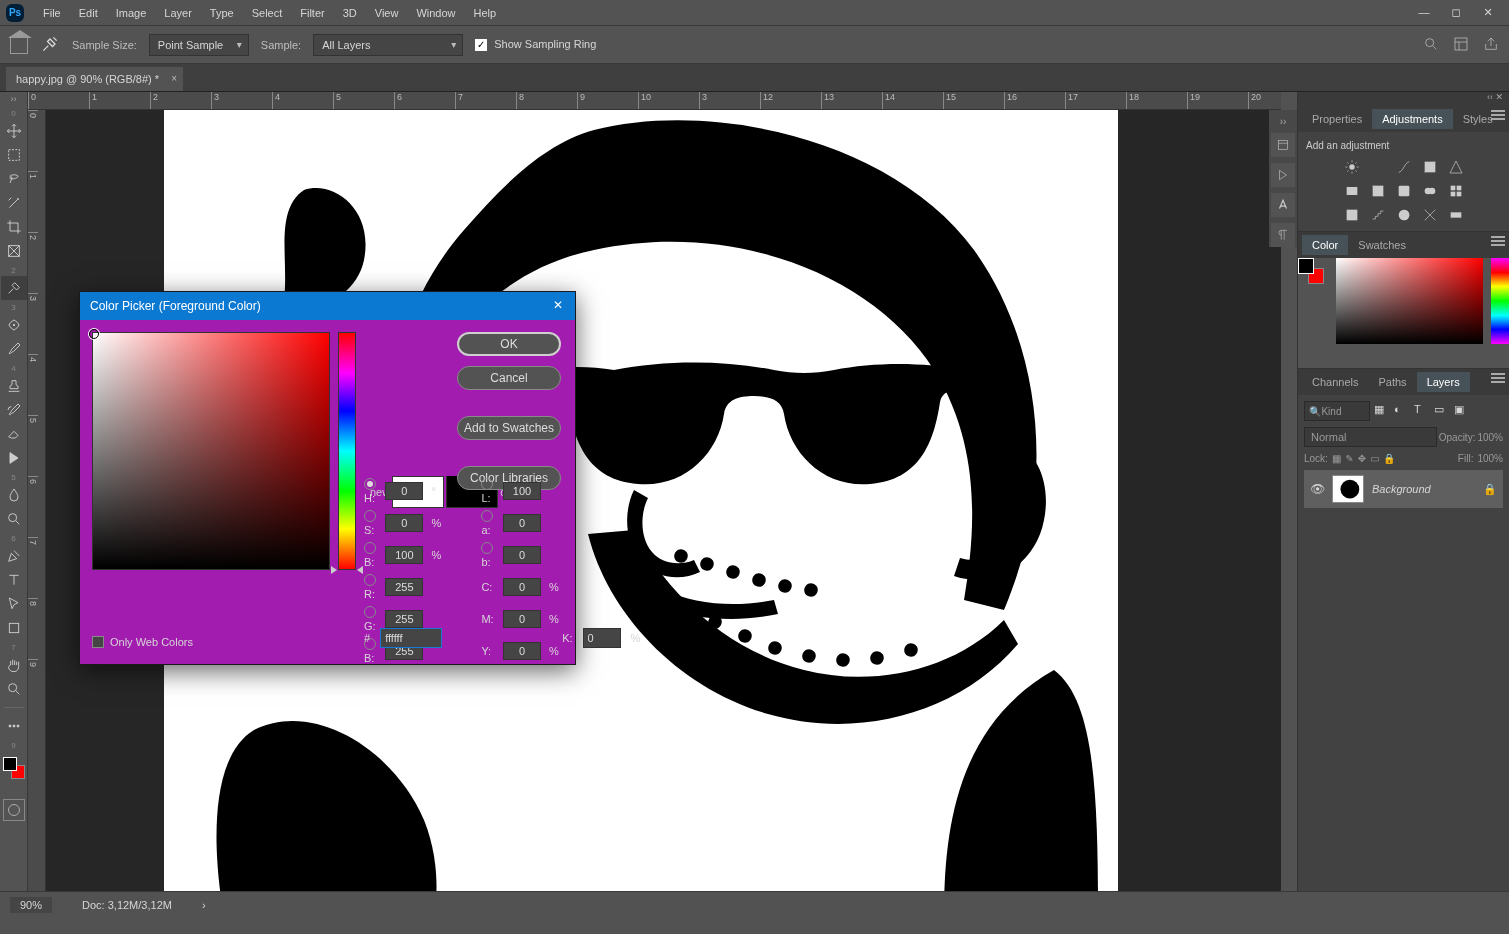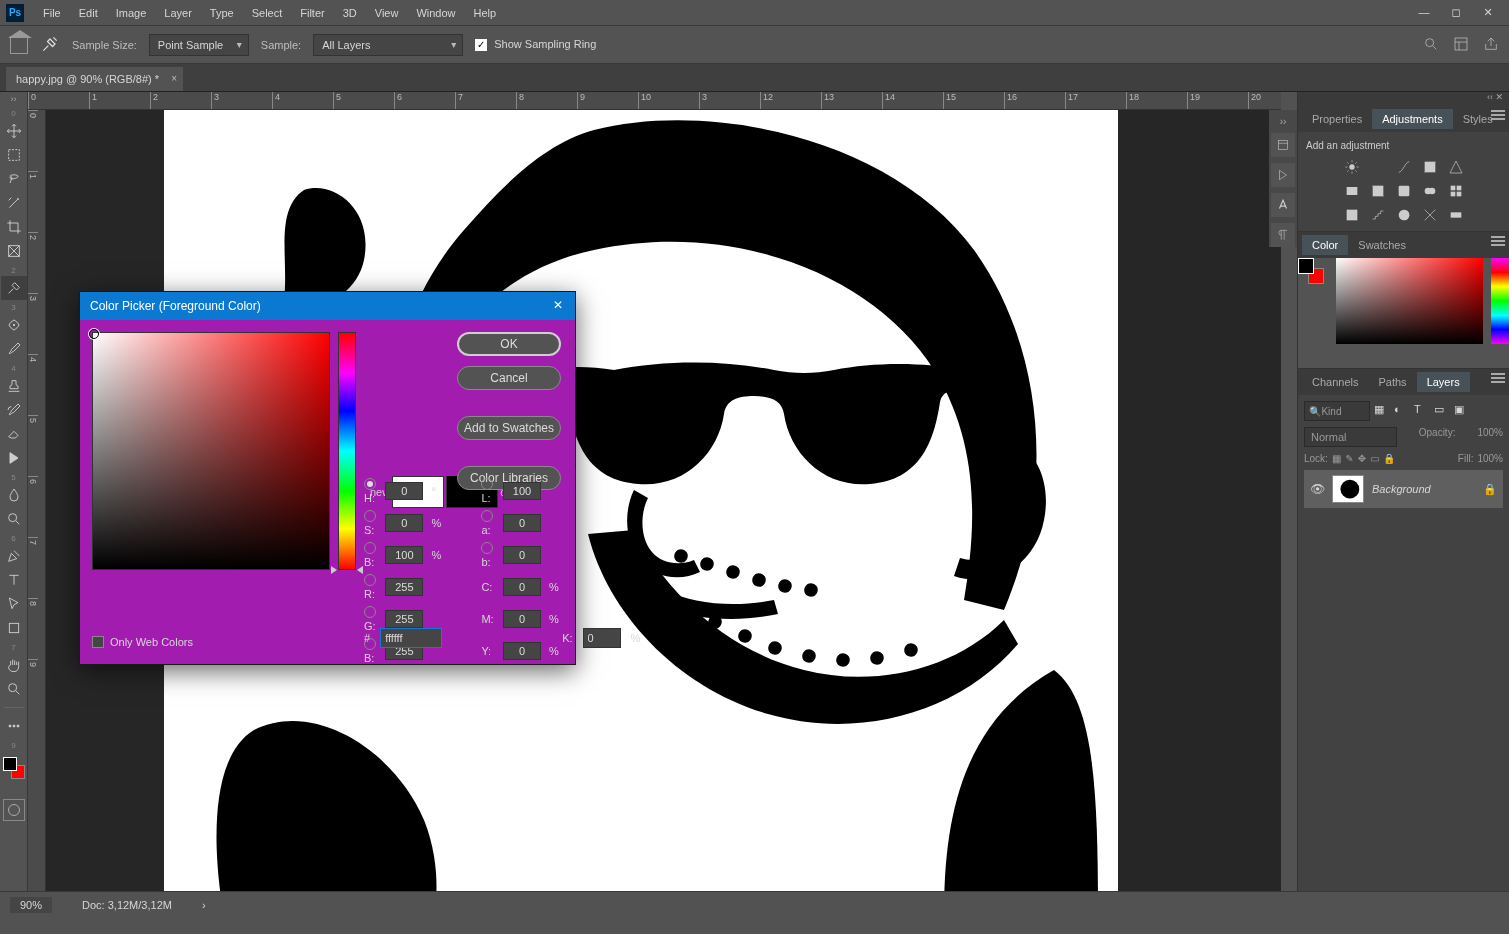--- a/index.html
+++ b/index.html
@@ -9,21 +9,21 @@
   color: #d6d6d6;
   background: #525252;
   width: 1509px; height: 934px;
   overflow: hidden;
   position: relative;
 }
 .menubar {
   height: 26px; background: #535353; border-bottom:1px solid #383838;
   display:flex; align-items:center; padding:0 6px;
 }
-.ps-logo { width:18px;height:18px;background:#001e36;color:#31a8ff;display:flex;align-items:center;justify-content:center;font-weight:bold;font-size:10px;border-radius:0;margin-right:10px;}
+.ps-logo { width:18px;height:18px;background:#001e36;color:#31a8ff;display:flex;align-items:center;justify-content:center;font-weight:bold;font-size:10px;border-radius:6px;margin-right:10px;}
 .menubar .mi { padding:4px 9px; cursor:default; }
 .win-ctrl { margin-left:auto; display:flex; gap:18px; padding-right:8px;}
 .win-ctrl span { width:14px; text-align:center; cursor:default;}
 .optbar {
   height:38px; background:#535353; border-bottom:1px solid #383838;
   display:flex; align-items:center; padding:0 10px; gap:12px;
 }
 .home-ic{width:18px;height:18px;border:1px solid #999; position:relative;}
 .home-ic::before{content:"";position:absolute;left:-3px;top:-7px;border-left:12px solid transparent;border-right:12px solid transparent;border-bottom:8px solid #999;}
 .eyedrop-ic svg{width:20px;height:20px;}
@@ -81,21 +81,21 @@
 .color-panel .field{position:absolute;left:38px;top:0;right:26px;height:86px;background:linear-gradient(to bottom,rgba(0,0,0,0),#000),linear-gradient(to right,#fff,#ff0000);}
 .color-panel .hue{position:absolute;right:0;top:0;width:18px;height:86px;background:linear-gradient(to bottom,#ff00ff,#ff0000 17%,#ffff00 33%,#00ff00 50%,#00ffff 67%,#0000ff 83%,#ff00ff);}
 .adj-body{padding:8px;display:flex;flex-direction:column;gap:8px;}
 .adj-body .row{display:flex;gap:8px;justify-content:center;}
 .adj-body .row span{width:18px;height:16px;display:flex;align-items:center;justify-content:center;}
 .adj-body svg{width:16px;height:16px;fill:#ccc;}
 .layer-body{padding:6px;}
 .layer-ctl{display:flex;align-items:center;gap:4px;margin-bottom:6px;}
 .layer-ctl .srch{flex:0 0 66px;height:20px;background:#3a3a3a;border:1px solid #2a2a2a;display:flex;align-items:center;padding:0 4px;font-size:10px;color:#999;}
 .layer-ctl .ic{width:16px;height:16px;}
-.layer-row2{display:flex;gap:22px;margin-bottom:6px;}
+.layer-row2{display:flex;align-items:center;gap:2px;margin-bottom:6px;}
 .layer-row2 .mode{flex:1;height:20px;background:#3a3a3a;border:1px solid #2a2a2a;padding:0 6px;display:flex;align-items:center;color:#999;}
 .layer-lock{display:flex;align-items:center;gap:4px;font-size:10px;color:#999;margin-bottom:6px;}
 .layer-item{height:38px;background:#5f5f5f;display:flex;align-items:center;gap:8px;padding:0 6px;}
 .layer-item .eye{width:14px;font-size:12px;}
 .layer-item .thumb{width:32px;height:28px;background:#fff;border:1px solid #888;position:relative;overflow:hidden;}
 .layer-item .lock{margin-left:auto;}
 
 .statusbar{position:absolute;left:0;right:0;bottom:17px;height:26px;background:#525252;border-top:1px solid #383838;display:flex;align-items:center;padding:0 10px;gap:30px;}
 .statusbar .zoom{background:#454545;padding:2px 10px;}
 

